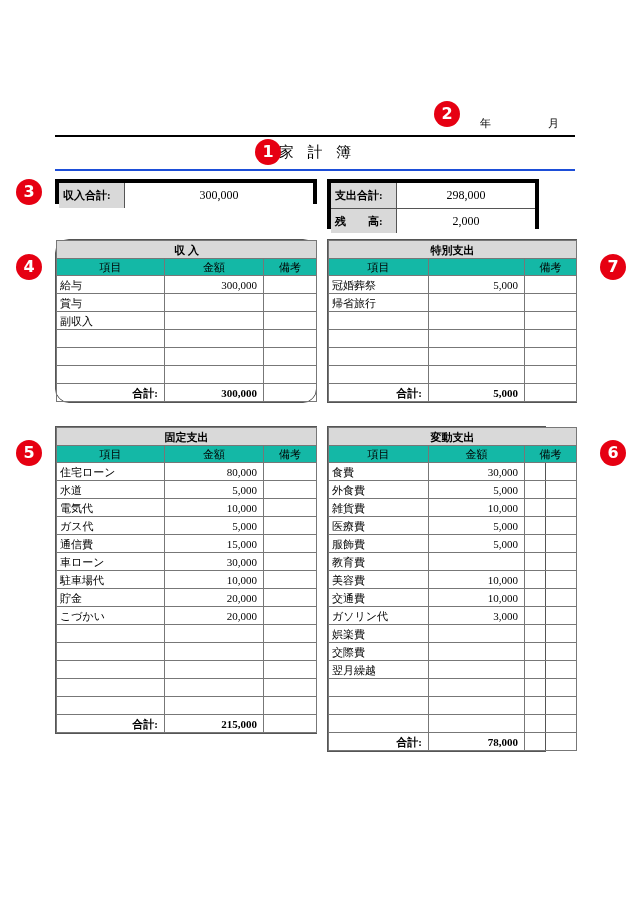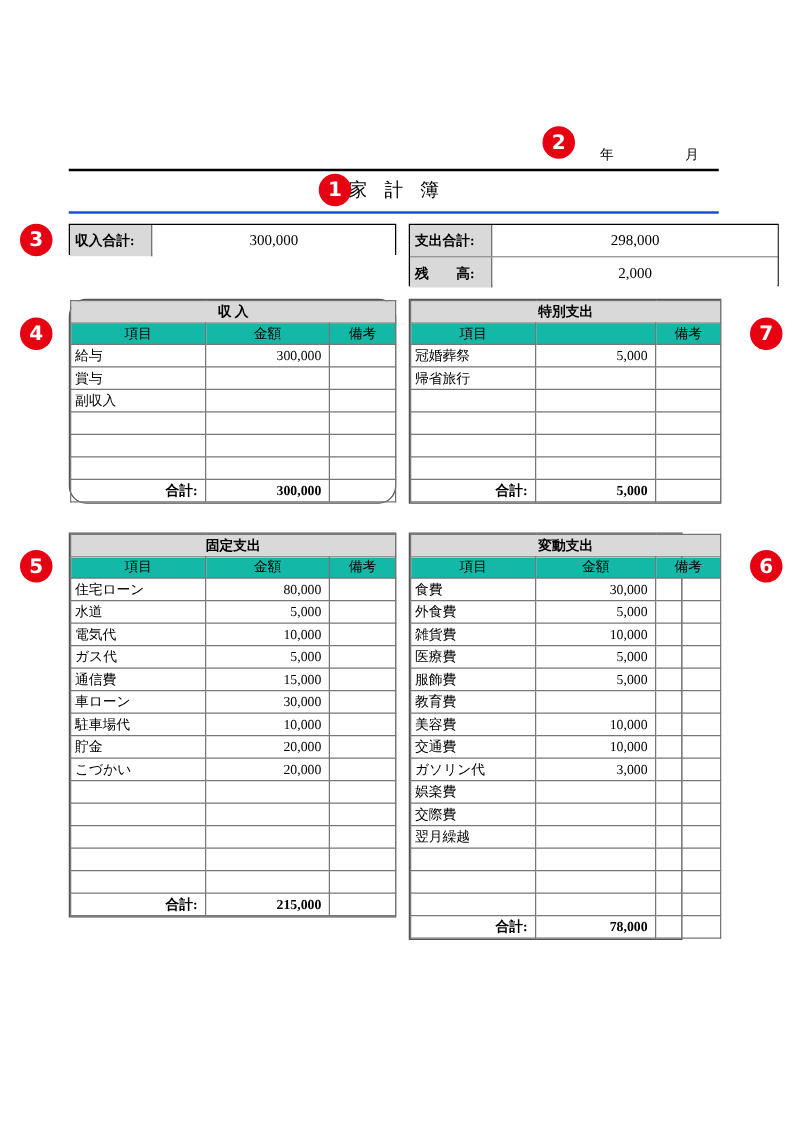--- a/index.html
+++ b/index.html
@@ -52,25 +52,25 @@
     text-align: center;
     font-size: 15px;
     letter-spacing: 5px;
     text-indent: 5px;
     font-weight: 500;
   }
 
   
   .sum-block {
     position: absolute;
-    border: 1px solid #000000;
+    border: 4px solid #000000;
     box-sizing: border-box;
   }
   .sum-left  { left: 55px;  top: 179px; width: 262px; height: 25px; }
-  .sum-right { left: 327px; top: 179px; width: 296px; height: 50px; }
+  .sum-right { left: 327px; top: 179px; width: 212px; height: 50px; }
 
   .sum-row {
     display: flex;
     height: 25px;
     box-sizing: border-box;
   }
   .sum-right .sum-row + .sum-row { border-top: 1px solid #555; }
 
   .sum-label {
     width: 66px;

